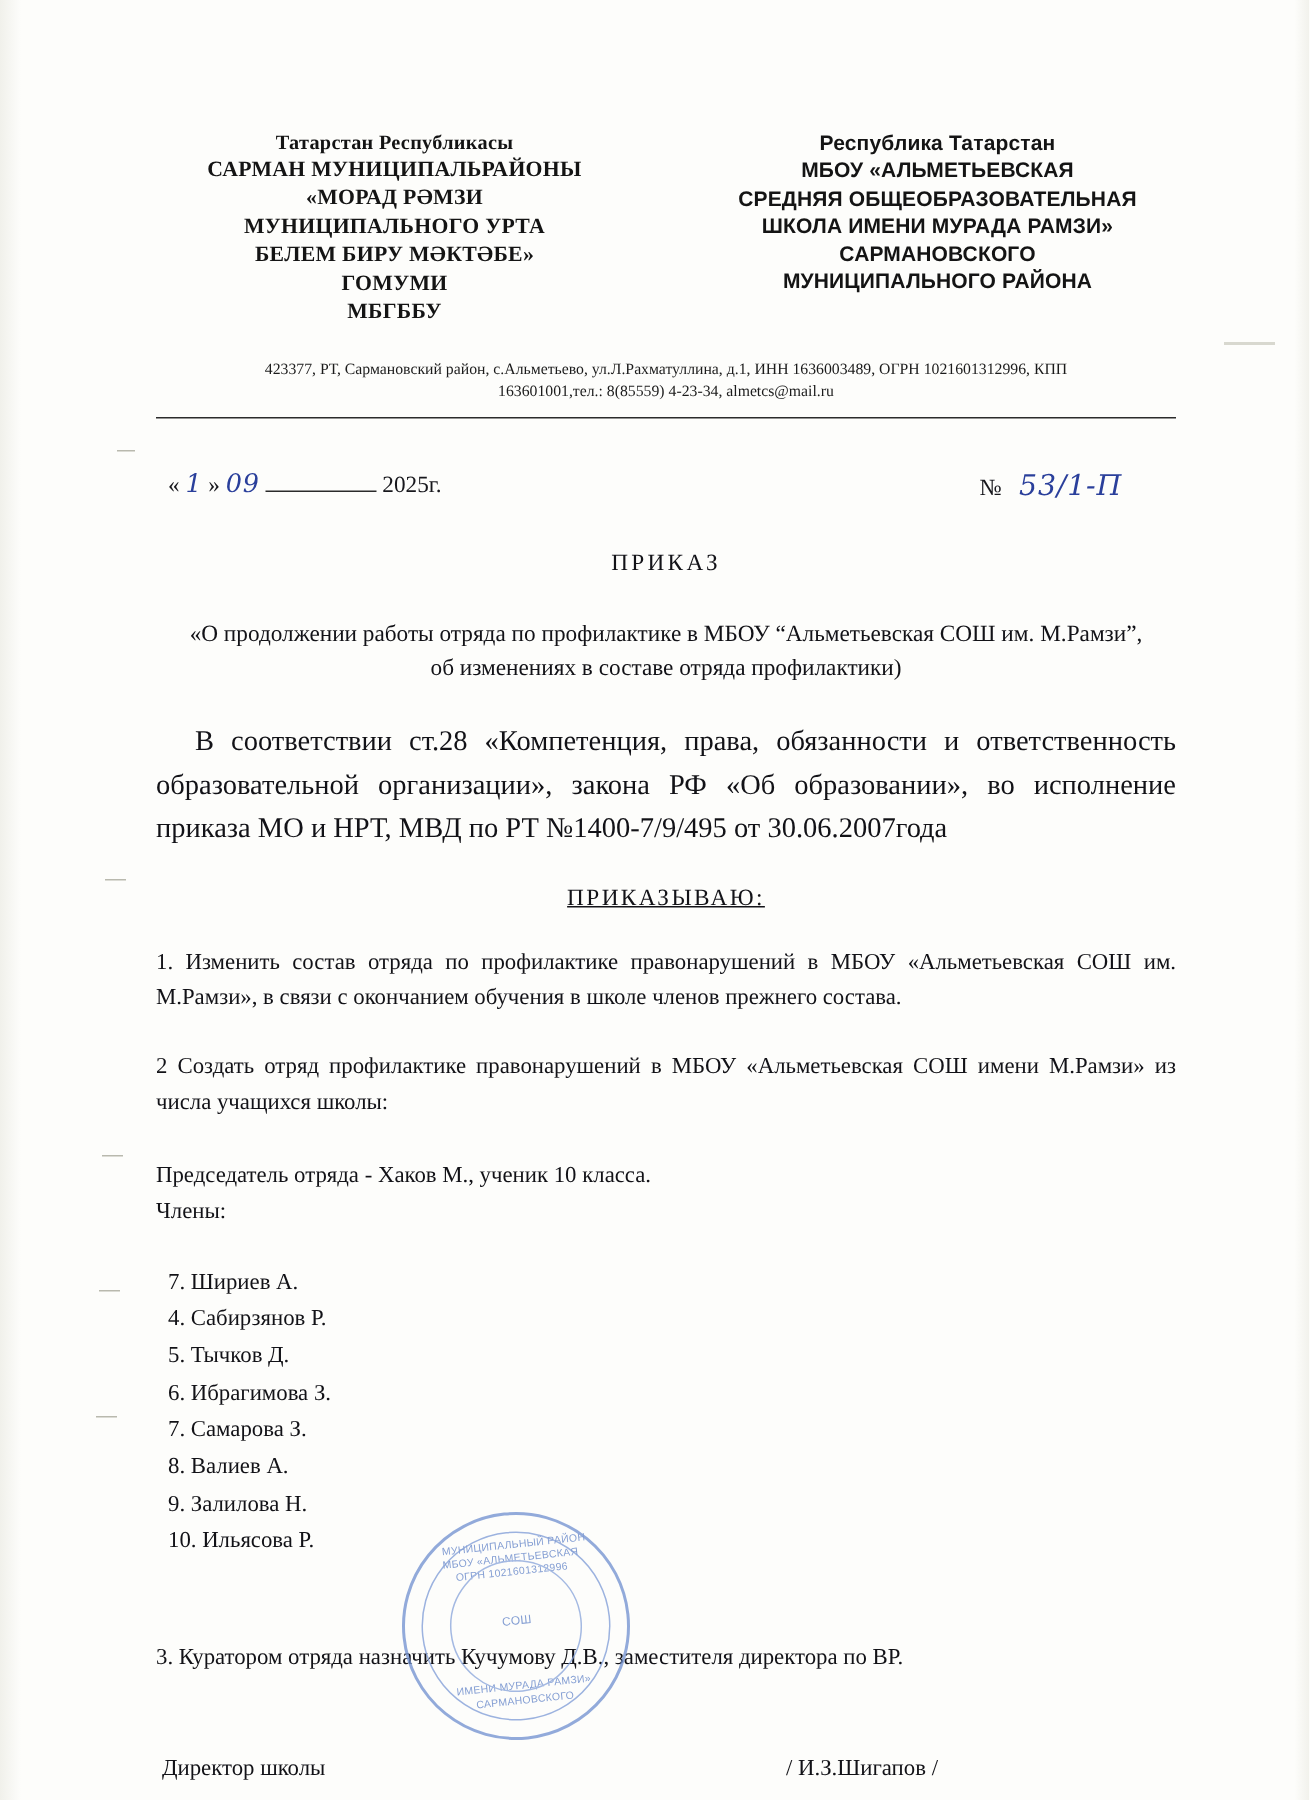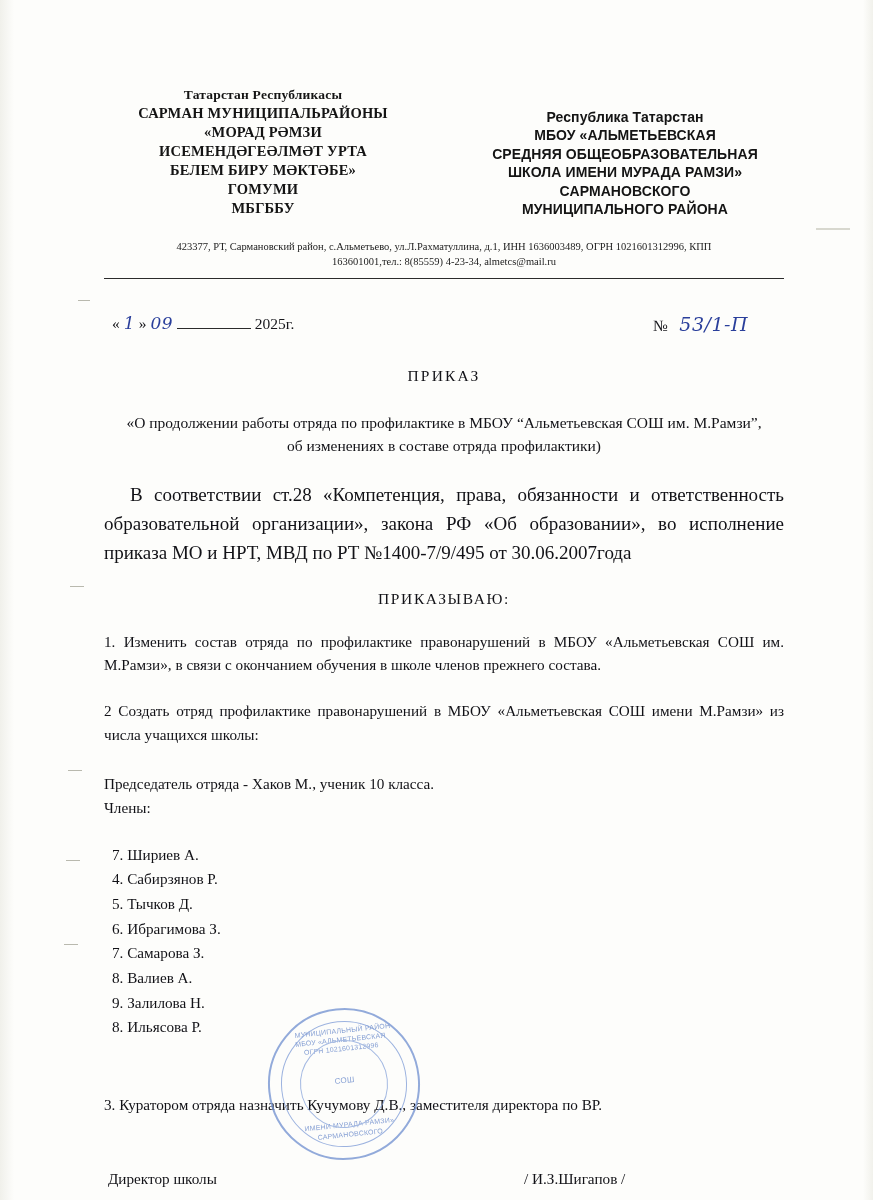--- a/index.html
+++ b/index.html
@@ -41,21 +41,21 @@
     position: absolute;
     left: 104px;
     top: 86px;
     width: 680px;
   }
 
   
   .letterhead {
     display: flex;
     justify-content: space-between;
-    align-items: flex-end;
+    align-items: flex-start;
     gap: 34px;
   }
   .lh-col {
     width: 318px;
     text-align: center;
     line-height: 1.32;
   }
   .lh-col.left {
     font-family: "Liberation Serif", serif;
     font-weight: bold;
@@ -151,20 +151,21 @@
     text-align: justify;
     text-indent: 26px;
     color: #121217;
   }
   .decree {
     margin: 22px 0 0 0;
     text-align: center;
     font-size: 15.5px;
     letter-spacing: 1.6px;
     color: #131318;
+    text-decoration: underline;
   }
   p.item {
     margin: 22px 0 0 0;
     font-size: 15.2px;
     line-height: 1.55;
     text-align: justify;
     color: #121217;
   }
   .chair {
     margin: 26px 0 0 0;
@@ -279,21 +280,21 @@
   <div class="tick" style="left:64px; top:944px; width:14px; height:1.2px;"></div>
   <div class="ghost-note"></div>
 
   <div class="content">
 
     <div class="letterhead">
       <div class="lh-col left">
         <span class="lh-line small-top">Татарстан Республикасы</span>
         <span class="lh-line">САРМАН МУНИЦИПАЛЬРАЙОНЫ</span>
         <span class="lh-line">«МОРАД РӘМЗИ</span>
-        <span class="lh-line">ИСЕМЕНДӘГЕӘЛМӘТ УРТА</span>
+        <span class="lh-line">МУНИЦИПАЛЬНОГО УРТА</span>
         <span class="lh-line">БЕЛЕМ БИРУ МӘКТӘБЕ»</span>
         <span class="lh-line">ГОМУМИ</span>
         <span class="lh-line">МБГББУ</span>
       </div>
       <div class="lh-col right">
         <span class="lh-line">Республика Татарстан</span>
         <span class="lh-line">МБОУ «АЛЬМЕТЬЕВСКАЯ</span>
         <span class="lh-line">СРЕДНЯЯ ОБЩЕОБРАЗОВАТЕЛЬНАЯ</span>
         <span class="lh-line">ШКОЛА ИМЕНИ МУРАДА РАМЗИ»</span>
         <span class="lh-line">САРМАНОВСКОГО</span>
@@ -340,21 +341,21 @@
     </div>
 
     <ul class="members">
       <li>7. Шириев А.</li>
       <li>4. Сабирзянов Р.</li>
       <li>5. Тычков Д.</li>
       <li>6. Ибрагимова З.</li>
       <li>7. Самарова З.</li>
       <li>8. Валиев А.</li>
       <li>9. Залилова Н.</li>
-      <li>8. Ильясова Р.</li>
+      <li>10. Ильясова Р.</li>
     </ul>
 
     <div class="curator">3. Куратором отряда назначить Кучумову Д.В., заместителя директора по ВР.</div>
 
     <div class="signature-block">
       <div class="sig-left">Директор школы</div>
       <div class="sig-right">/ И.З.Шигапов /</div>
 
     </div>
 

